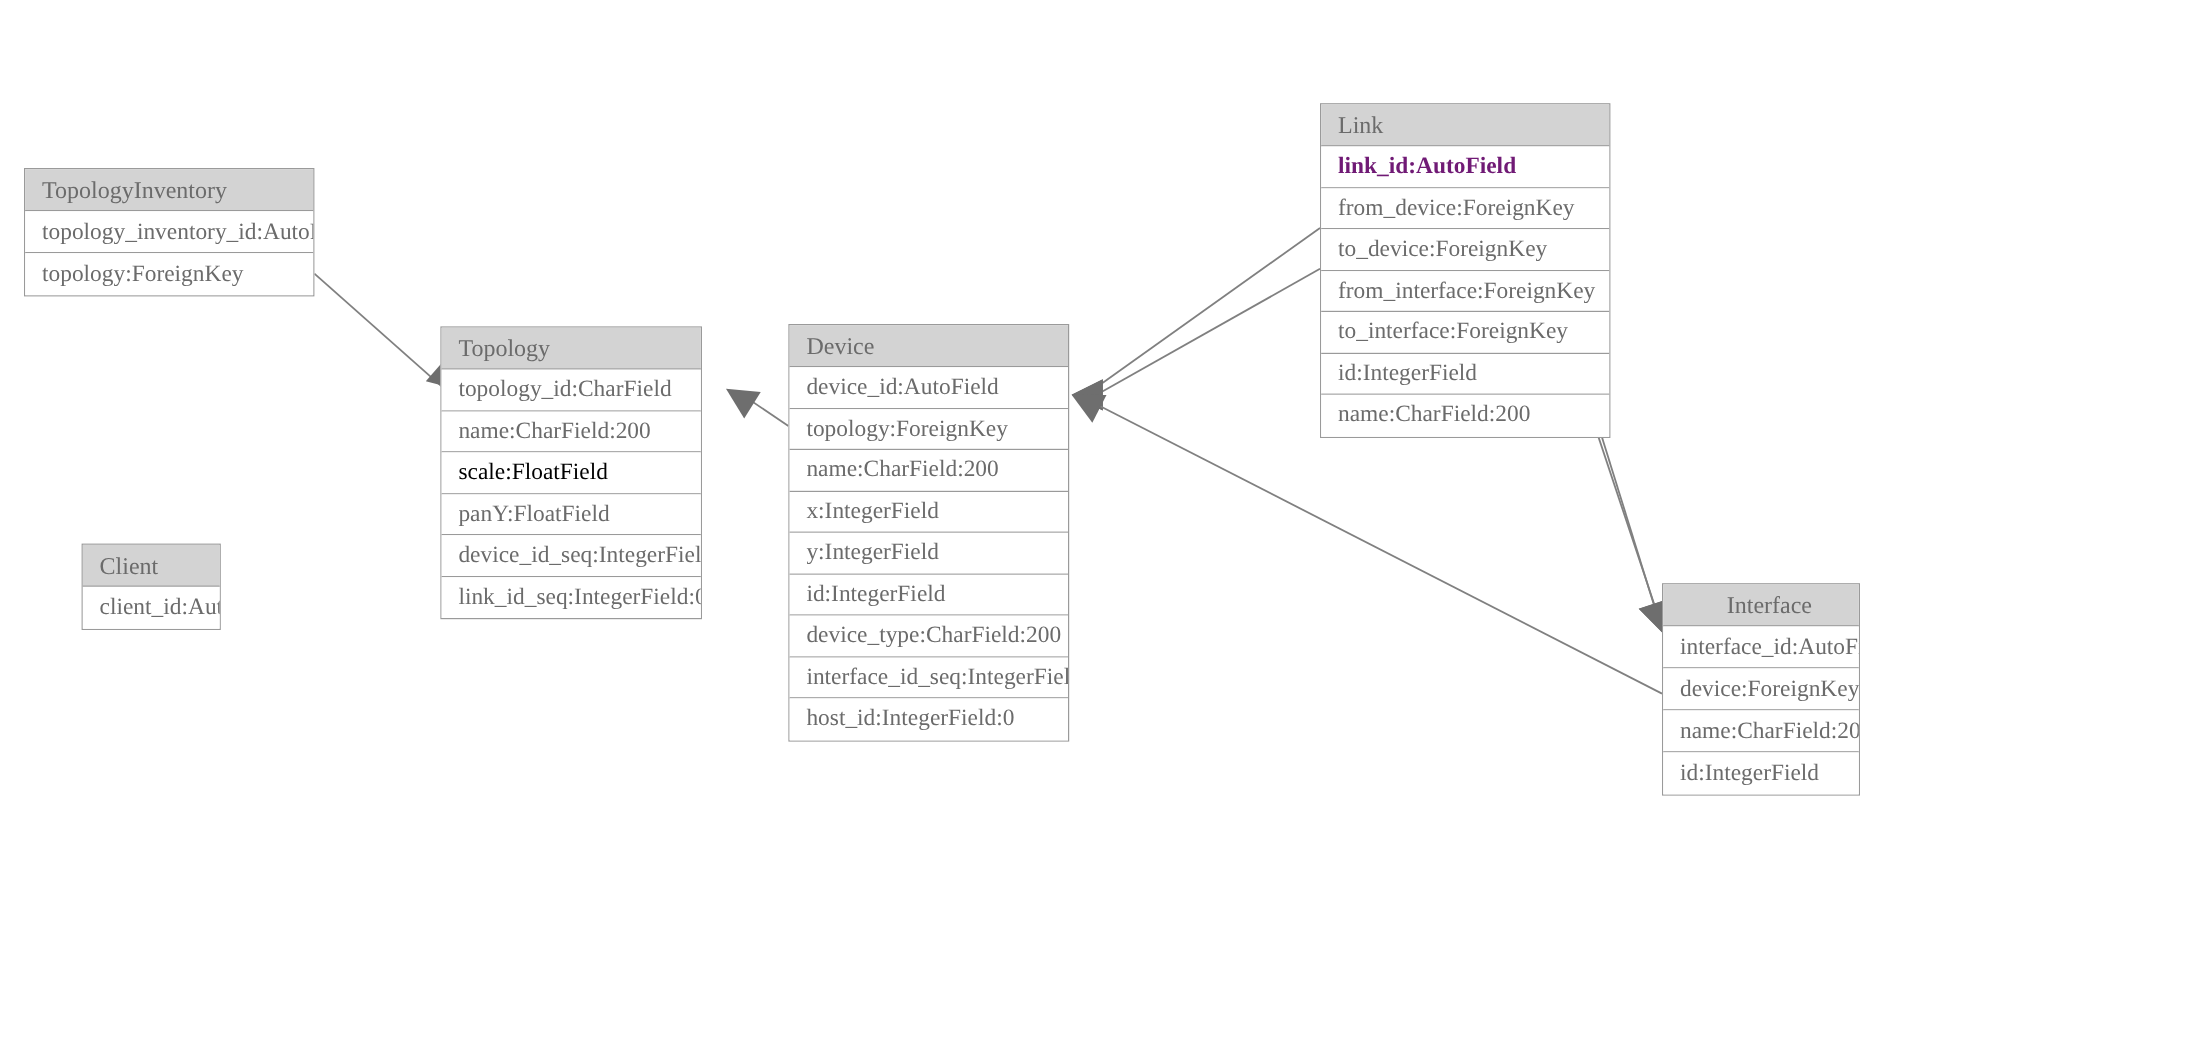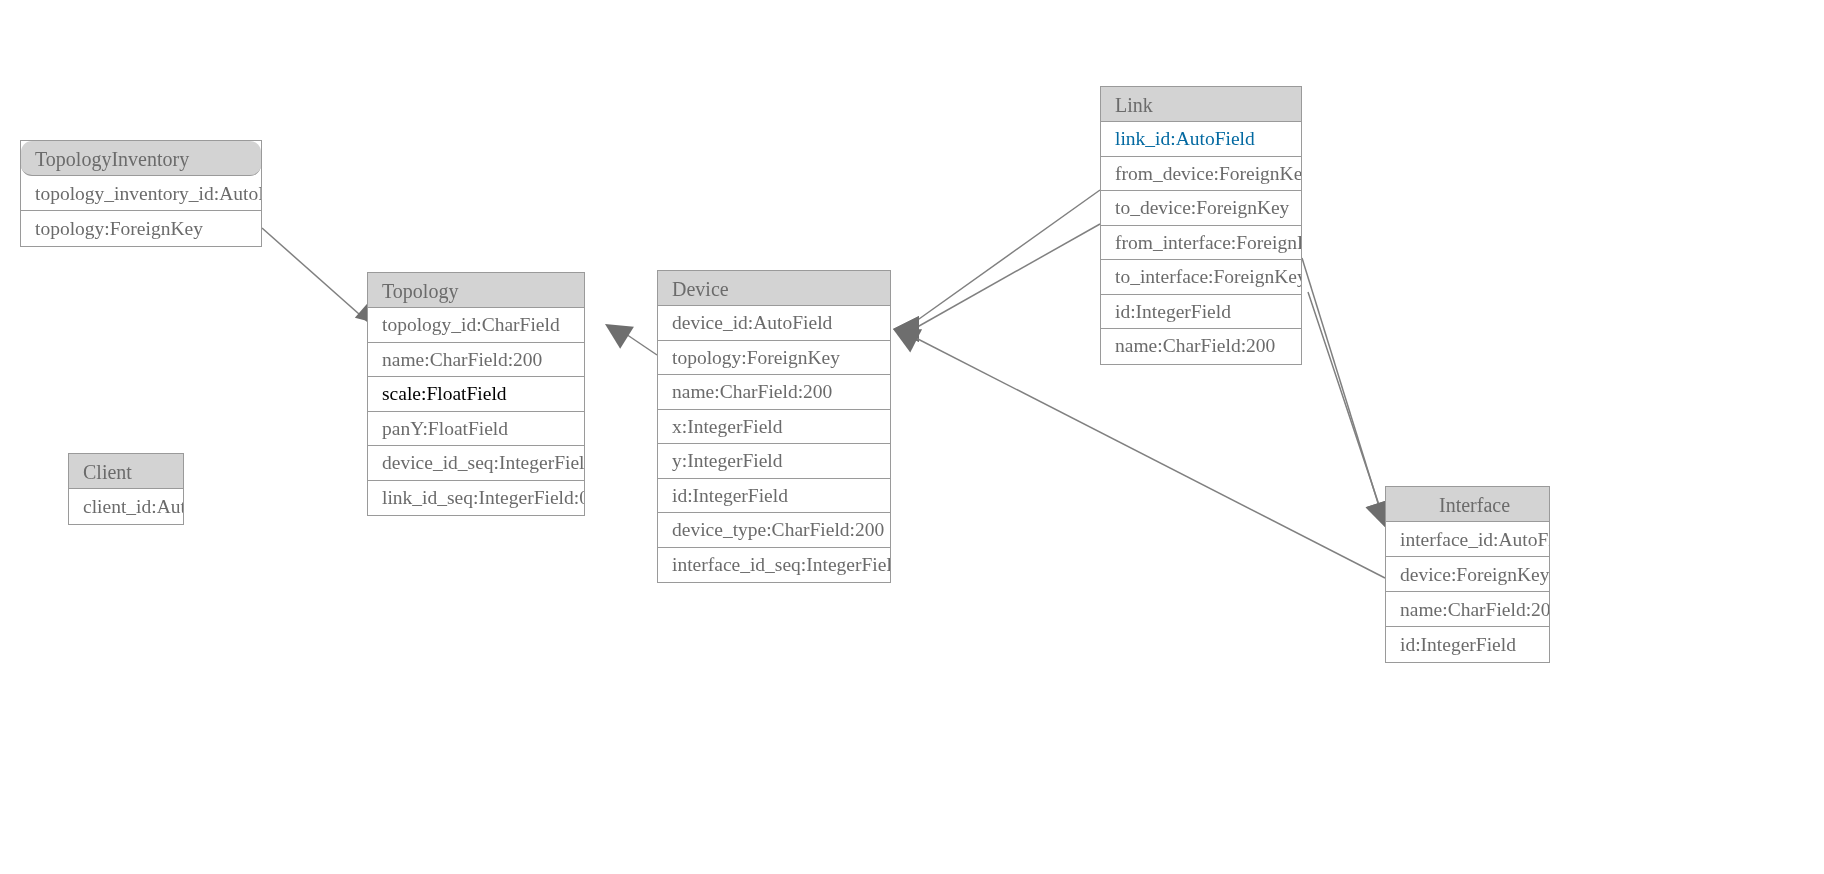--- a/index.html
+++ b/index.html
@@ -90,21 +90,21 @@
         <polygon points="0,0 -26,-13 -26,13" fill="#6e6e6e" transform="translate(1386,528) rotate(72)"></polygon>
       </g>
       <g>
         <path d="M 1385,578 L 912,336" stroke="#808080" stroke-width="1.5" fill="none"></path>
         <polygon points="0,0 -26,-13 -26,13" fill="#6e6e6e" transform="translate(893,329) rotate(207)"></polygon>
       </g>
     </svg>
 
   <div id="entity-layer">
       <div class="entity" style="left: 20px; top: 140px; width: 242px; border-color: rgb(154, 154, 154);">
-        <div class="entity-header" style="background: rgb(211, 211, 211); color: rgb(107, 107, 107); border-bottom-color: rgb(154, 154, 154); height: 35px; padding: 7.5px 0px 0px 14px; border-radius: 11px;">TopologyInventory</div>
+        <div class="entity-header" style="background: rgb(211, 211, 211); color: rgb(107, 107, 107); border-bottom-color: rgb(154, 154, 154); height: 35px; padding: 7.5px 0px 0px 14px;">TopologyInventory</div>
         <div class="entity-row" style="color: rgb(107, 107, 107); border-bottom-color: rgb(154, 154, 154); height: 35px; padding: 7.5px 0px 0px 14px;">topology_inventory_id:AutoField</div>
         <div class="entity-row" style="color: rgb(107, 107, 107); border-bottom-color: rgb(154, 154, 154); height: 35px; padding: 7.5px 0px 0px 14px;">topology:ForeignKey</div>
       </div>
       <div class="entity" style="left: 68px; top: 453px; width: 116px; border-color: rgb(154, 154, 154);">
         <div class="entity-header" style="background: rgb(211, 211, 211); color: rgb(107, 107, 107); border-bottom-color: rgb(154, 154, 154); height: 35px; padding: 7.5px 0px 0px 14px;">Client</div>
         <div class="entity-row" style="color: rgb(107, 107, 107); border-bottom-color: rgb(154, 154, 154); height: 35px; padding: 7.5px 0px 0px 14px;">client_id:AutoField</div>
       </div>
       <div class="entity" style="left: 367px; top: 272px; width: 218px; border-color: rgb(154, 154, 154);">
         <div class="entity-header" style="background: rgb(211, 211, 211); color: rgb(107, 107, 107); border-bottom-color: rgb(154, 154, 154); height: 35px; padding: 7.5px 0px 0px 14px;">Topology</div>
         <div class="entity-row" style="color: rgb(107, 107, 107); border-bottom-color: rgb(154, 154, 154); height: 34.5px; padding: 7.25px 0px 0px 14px;">topology_id:CharField</div>
@@ -117,24 +117,25 @@
       <div class="entity" style="left: 657px; top: 270px; width: 234px; border-color: rgb(154, 154, 154);">
         <div class="entity-header" style="background: rgb(211, 211, 211); color: rgb(107, 107, 107); border-bottom-color: rgb(154, 154, 154); height: 35px; padding: 7.5px 0px 0px 14px;">Device</div>
         <div class="entity-row" style="color: rgb(107, 107, 107); border-bottom-color: rgb(154, 154, 154); height: 34.5px; padding: 7.25px 0px 0px 14px;">device_id:AutoField</div>
         <div class="entity-row" style="color: rgb(107, 107, 107); border-bottom-color: rgb(154, 154, 154); height: 34.5px; padding: 7.25px 0px 0px 14px;">topology:ForeignKey</div>
         <div class="entity-row" style="color: rgb(107, 107, 107); border-bottom-color: rgb(154, 154, 154); height: 34.5px; padding: 7.25px 0px 0px 14px;">name:CharField:200</div>
         <div class="entity-row" style="color: rgb(107, 107, 107); border-bottom-color: rgb(154, 154, 154); height: 34.5px; padding: 7.25px 0px 0px 14px;">x:IntegerField</div>
         <div class="entity-row" style="color: rgb(107, 107, 107); border-bottom-color: rgb(154, 154, 154); height: 34.5px; padding: 7.25px 0px 0px 14px;">y:IntegerField</div>
         <div class="entity-row" style="color: rgb(107, 107, 107); border-bottom-color: rgb(154, 154, 154); height: 34.5px; padding: 7.25px 0px 0px 14px;">id:IntegerField</div>
         <div class="entity-row" style="color: rgb(107, 107, 107); border-bottom-color: rgb(154, 154, 154); height: 34.5px; padding: 7.25px 0px 0px 14px;">device_type:CharField:200</div>
         <div class="entity-row" style="color: rgb(107, 107, 107); border-bottom-color: rgb(154, 154, 154); height: 34.5px; padding: 7.25px 0px 0px 14px;">interface_id_seq:IntegerField:0</div>
+        <div class="entity-row" style="color: rgb(107, 107, 107); border-bottom-color: rgb(154, 154, 154); height: 34.5px; padding: 7.25px 0px 0px 14px;">host_id:IntegerField:0</div>
       </div>
-      <div class="entity" style="left: 1100px; top: 86px; width: 202px; border-color: rgb(154, 154, 154);">
+      <div class="entity" style="left: 1100px; top: 86px; width: 242px; border-color: rgb(154, 154, 154);">
         <div class="entity-header" style="background: rgb(211, 211, 211); color: rgb(107, 107, 107); border-bottom-color: rgb(154, 154, 154); height: 35px; padding: 7.5px 0px 0px 14px;">Link</div>
-        <div class="entity-row" style="color: #0369a1; border-bottom-color: rgb(154, 154, 154); height: 34.5px; padding: 7.25px 0px 0px 14px;">link_id:AutoField</div>
+        <div class="entity-row" style="color: #701a75; border-bottom-color: rgb(154, 154, 154); height: 34.5px; padding: 7.25px 0px 0px 14px; font-weight: bold;">link_id:AutoField</div>
         <div class="entity-row" style="color: rgb(107, 107, 107); border-bottom-color: rgb(154, 154, 154); height: 34.5px; padding: 7.25px 0px 0px 14px;">from_device:ForeignKey</div>
         <div class="entity-row" style="color: rgb(107, 107, 107); border-bottom-color: rgb(154, 154, 154); height: 34.5px; padding: 7.25px 0px 0px 14px;">to_device:ForeignKey</div>
         <div class="entity-row" style="color: rgb(107, 107, 107); border-bottom-color: rgb(154, 154, 154); height: 34.5px; padding: 7.25px 0px 0px 14px;">from_interface:ForeignKey</div>
         <div class="entity-row" style="color: rgb(107, 107, 107); border-bottom-color: rgb(154, 154, 154); height: 34.5px; padding: 7.25px 0px 0px 14px;">to_interface:ForeignKey</div>
         <div class="entity-row" style="color: rgb(107, 107, 107); border-bottom-color: rgb(154, 154, 154); height: 34.5px; padding: 7.25px 0px 0px 14px;">id:IntegerField</div>
         <div class="entity-row" style="color: rgb(107, 107, 107); border-bottom-color: rgb(154, 154, 154); height: 34.5px; padding: 7.25px 0px 0px 14px;">name:CharField:200</div>
       </div>
       <div class="entity" style="left: 1385px; top: 486px; width: 165px; border-color: rgb(154, 154, 154);">
         <div class="entity-header" style="background: rgb(211, 211, 211); color: rgb(107, 107, 107); border-bottom-color: rgb(154, 154, 154); height: 35px; padding: 7.5px 0px 0px 14px; text-align: center;">Interface</div>
         <div class="entity-row" style="color: rgb(107, 107, 107); border-bottom-color: rgb(154, 154, 154); height: 35px; padding: 7.5px 0px 0px 14px;">interface_id:AutoField</div>

